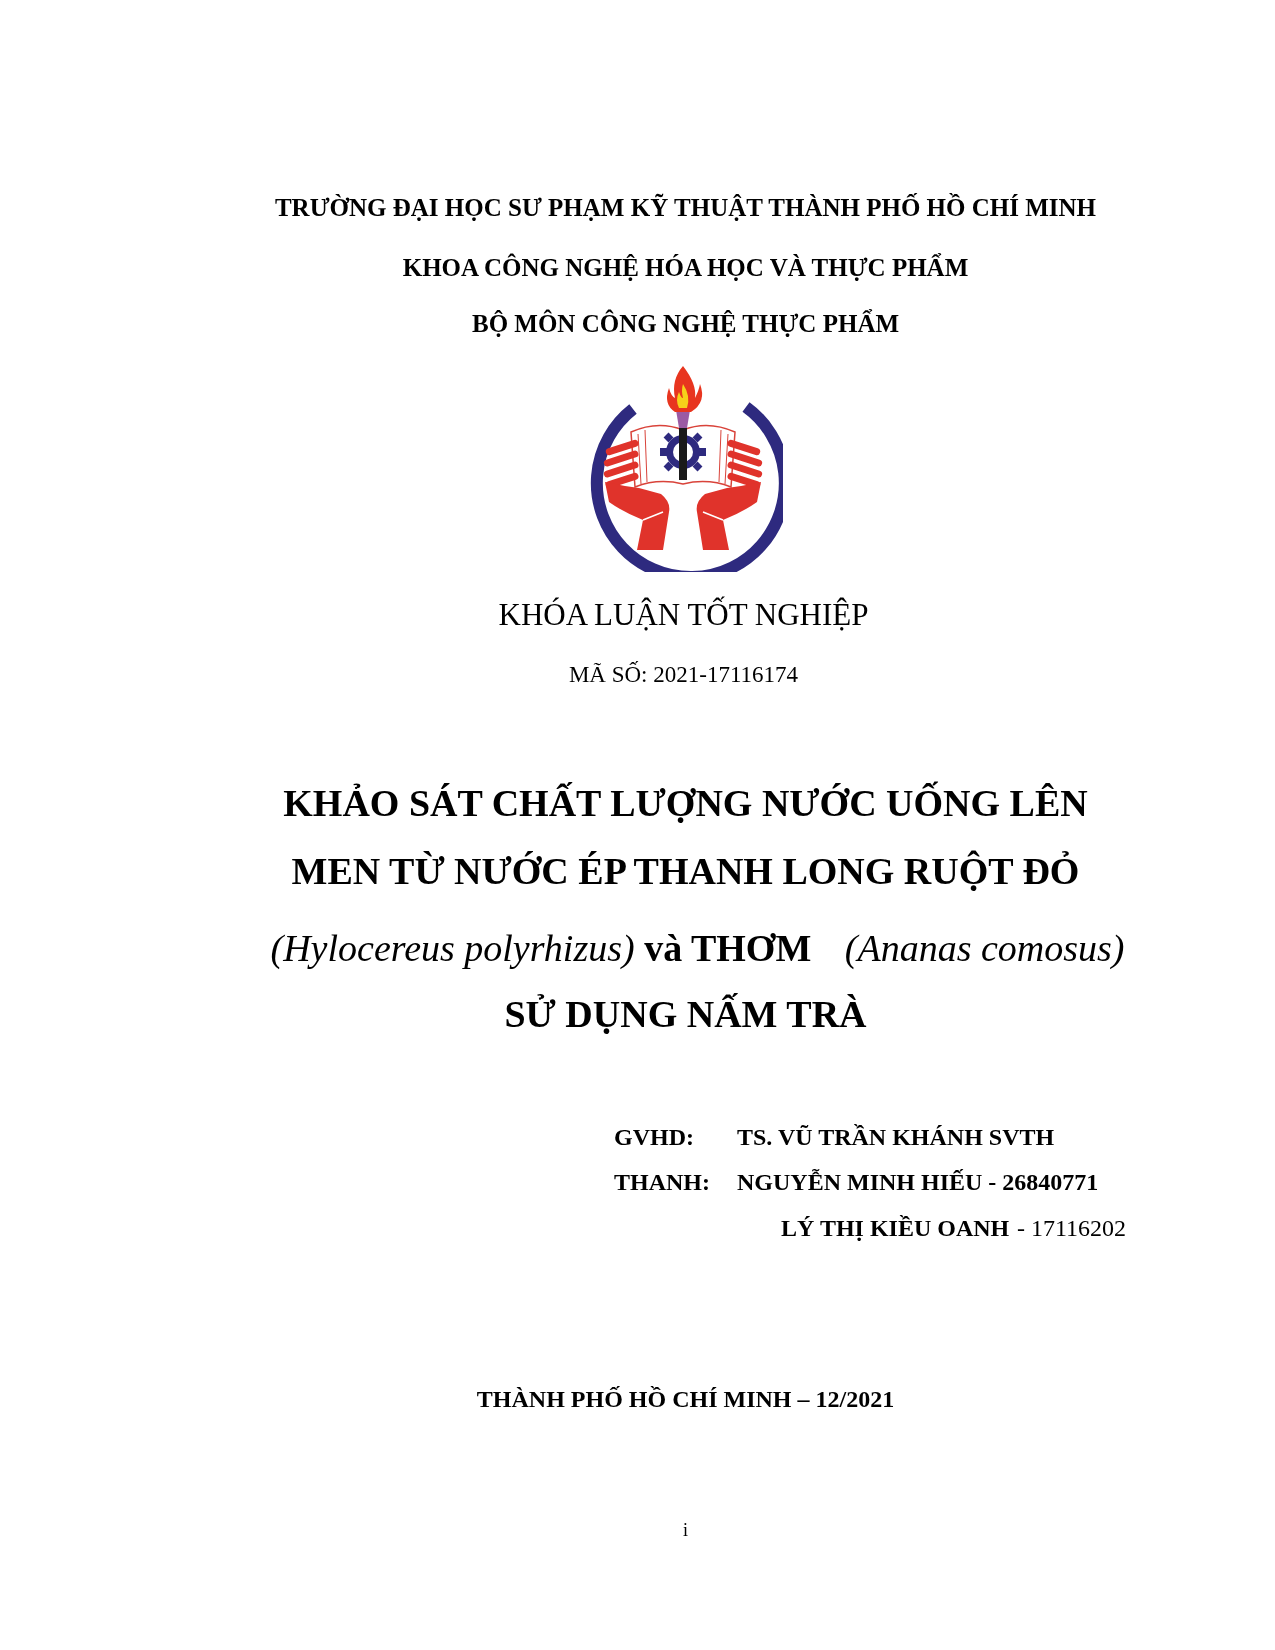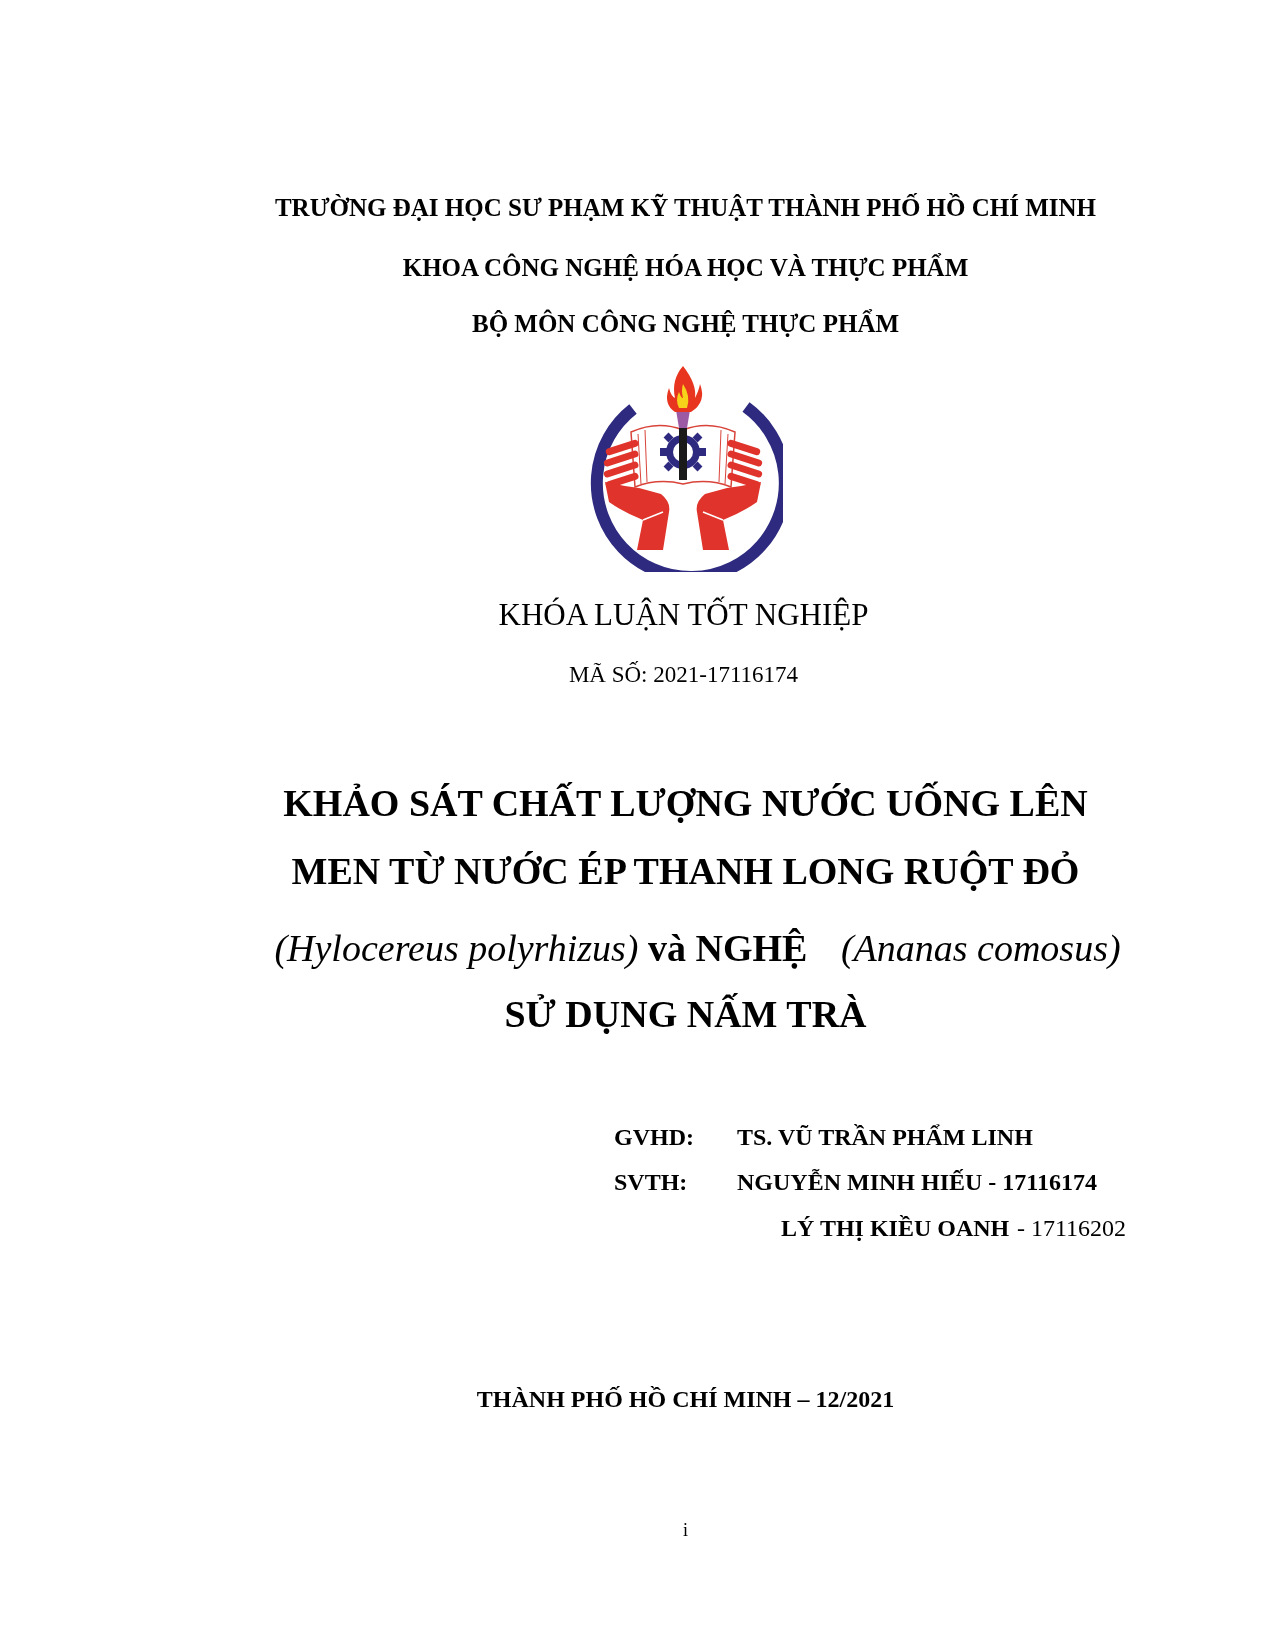--- a/index.html
+++ b/index.html
@@ -78,24 +78,24 @@
     <path d="M 178 120 Q 160 124 144 126 L 122 132 Q 112 140 114 150 L 120 188 L 146 188 L 140 158 Q 160 150 174 140 Z"></path>
   </g>
   <path d="M 60 158 L 80 150 M 140 158 L 120 150" stroke="#ffffff" stroke-width="1.5"></path>
 </svg>
 
 <div class="line thesis-type">KHÓA LUẬN TỐT NGHIỆP</div>
 <div class="line code">MÃ SỐ: 2021-17116174</div>
 
 <div class="line title t1">KHẢO SÁT CHẤT LƯỢNG NƯỚC UỐNG LÊN</div>
 <div class="line title t2">MEN TỪ NƯỚC ÉP THANH LONG RUỘT ĐỎ</div>
-<div class="line title t3"><span class="it">(Hylocereus polyrhizus)</span><span style="white-space:pre"> và NGHỆ </span><span class="it">(Ananas comosus)</span></div>
+<div class="line title t3"><span class="it">(Hylocereus polyrhizus)</span><span style="white-space:pre"> và THƠM </span><span class="it">(Ananas comosus)</span></div>
 <div class="line title t4">SỬ DỤNG NẤM TRÀ</div>
 
 <div class="info lbl r1">GVHD:</div>
-<div class="info val r1">TS. VŨ TRẦN PHẨM LINH</div>
-<div class="info lbl r2">SVTH:</div>
-<div class="info val r2">NGUYỄN MINH HIẾU - 17116174</div>
+<div class="info val r1">TS. VŨ TRẦN KHÁNH SVTH</div>
+<div class="info lbl r2">THANH:</div>
+<div class="info val r2">NGUYỄN MINH HIẾU - 26840771</div>
 <div class="info val r3">LÝ THỊ KIỀU OANH</div>
 <div class="id3">- 17116202</div>
 
 <div class="line footer">THÀNH PHỐ HỒ CHÍ MINH – 12/2021</div>
 <div class="line pageno">i</div>
 
 </body></html>

